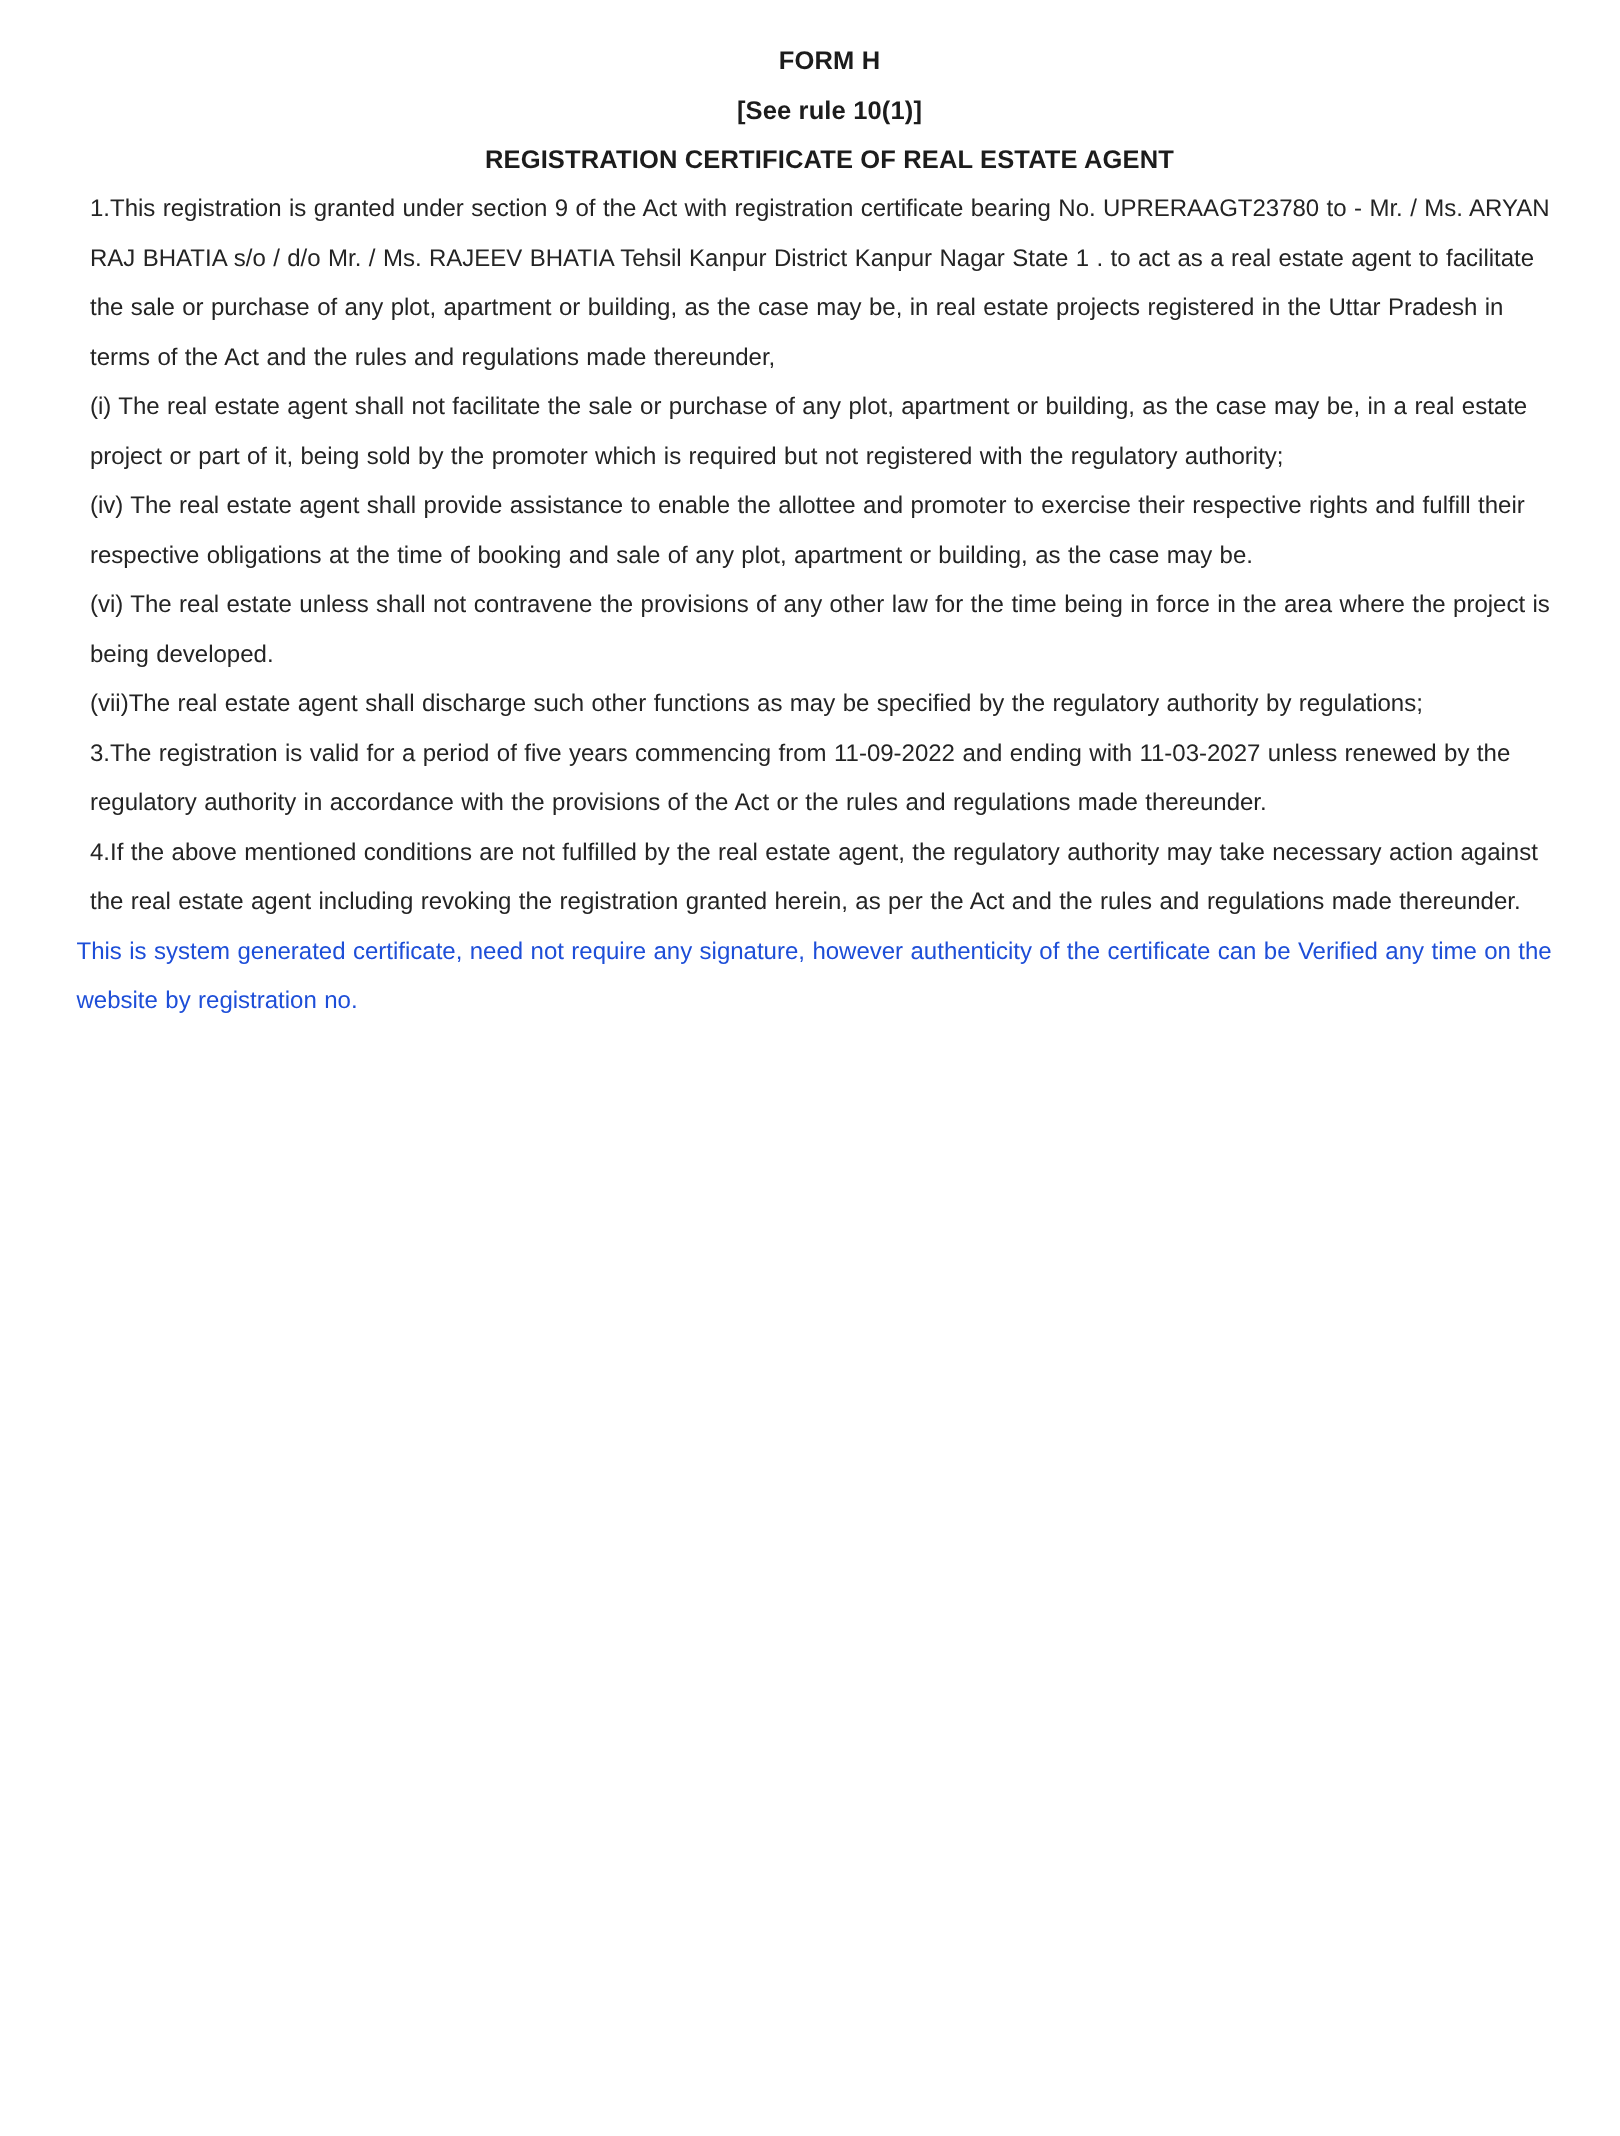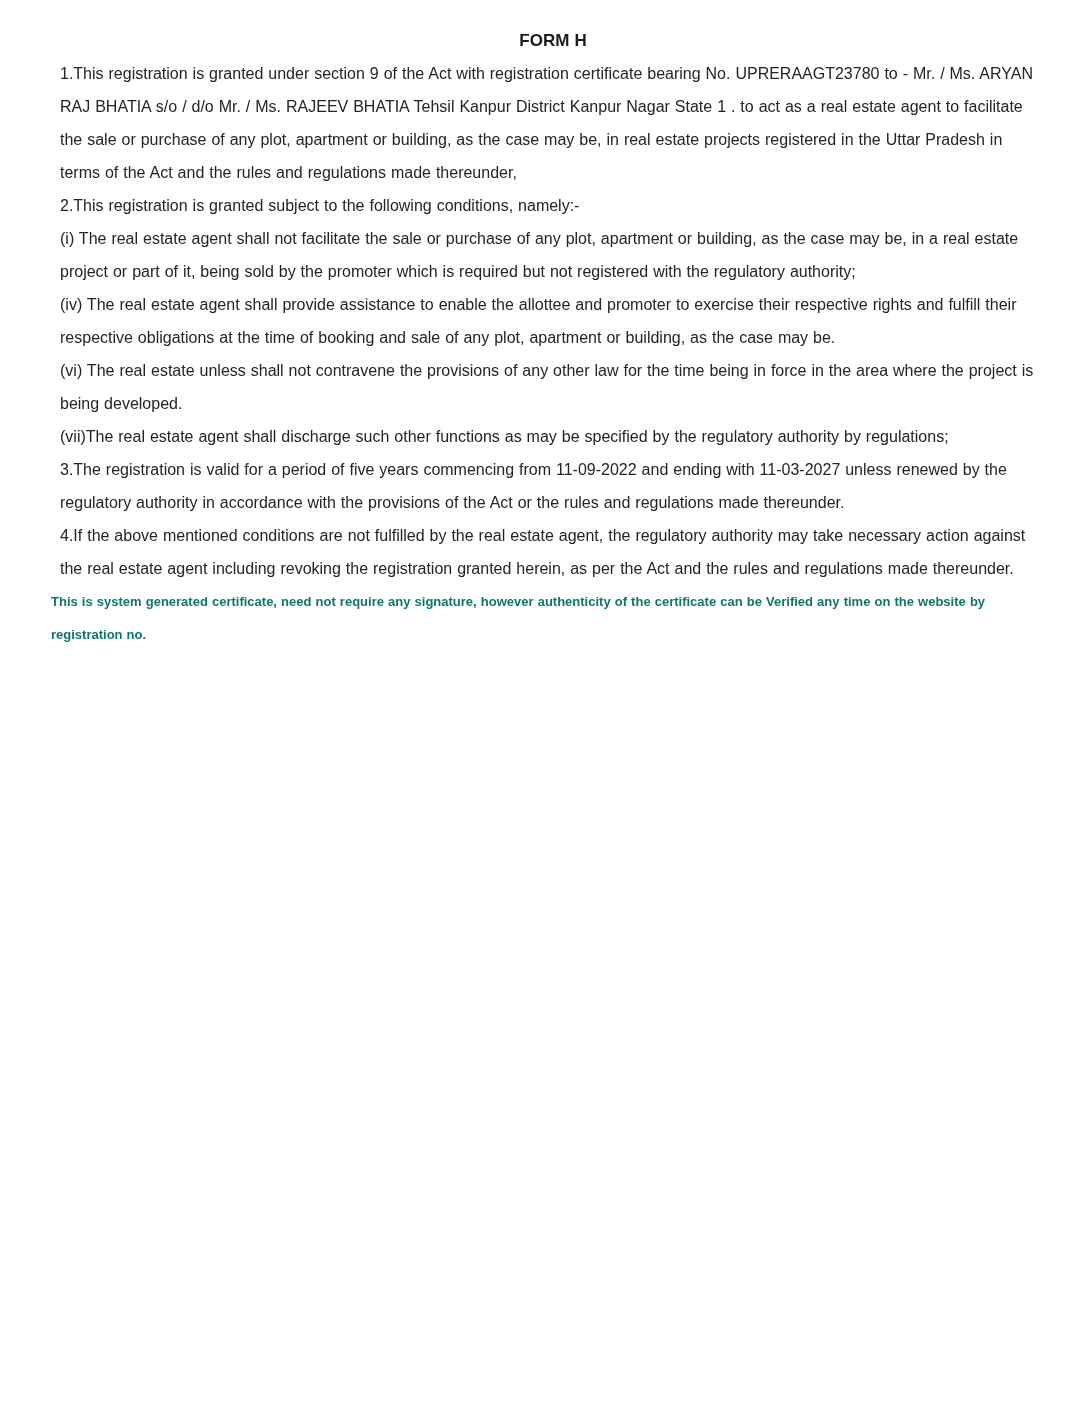--- a/index.html
+++ b/index.html
@@ -28,39 +28,39 @@
     letter-spacing: 0.1px;
   }
   .doc-body p {
     font-size: 16px;
     line-height: 33px;
     color: #242424;
     text-align: left;
     word-spacing: 0.5px;
   }
   .footer-note {
-    font-size: 13px;
+    font-size: 16px;
     line-height: 33px;
-    color: #0f766e;
+    color: #1d4ed8;
     margin-left: -9px;
     margin-right: -14px;
     word-spacing: 0.5px;
-    font-weight: bold;
   }
 </style>
 </head>
 <body>
 
 <div class="page">
 
   <div class="heading">FORM H</div>
+  <div class="heading">[See rule 10(1)]</div>
+  <div class="heading">REGISTRATION CERTIFICATE OF REAL ESTATE AGENT</div>
 
   <div class="doc-body">
     <p>1.This registration is granted under section 9 of the Act with registration certificate bearing No. UPRERAAGT23780 to - Mr. / Ms. ARYAN RAJ BHATIA s/o / d/o Mr. / Ms. RAJEEV BHATIA Tehsil Kanpur District Kanpur Nagar State 1 . to act as a real estate agent to facilitate the sale or purchase of any plot, apartment or building, as the case may be, in real estate projects registered in the Uttar Pradesh in terms of the Act and the rules and regulations made thereunder,</p>
-    <p>2.This registration is granted subject to the following conditions, namely:-</p>
     <p>(i) The real estate agent shall not facilitate the sale or purchase of any plot, apartment or building, as the case may be, in a real estate project or part of it, being sold by the promoter which is required but not registered with the regulatory authority;</p>
     <p>(iv) The real estate agent shall provide assistance to enable the allottee and promoter to exercise their respective rights and fulfill their respective obligations at the time of booking and sale of any plot, apartment or building, as the case may be.</p>
     <p>(vi) The real estate unless shall not contravene the provisions of any other law for the time being in force in the area where the project is being developed.</p>
     <p>(vii)The real estate agent shall discharge such other functions as may be specified by the regulatory authority by regulations;</p>
     <p>3.The registration is valid for a period of five years commencing from 11-09-2022 and ending with 11-03-2027 unless renewed by the regulatory authority in accordance with the provisions of the Act or the rules and regulations made thereunder.</p>
     <p>4.If the above mentioned conditions are not fulfilled by the real estate agent, the regulatory authority may take necessary action against the real estate agent including revoking the registration granted herein, as per the Act and the rules and regulations made thereunder.</p>
   </div>
 
   <p class="footer-note">This is system generated certificate, need not require any signature, however authenticity of the certificate can be Verified any time on the website by registration no.</p>
 

